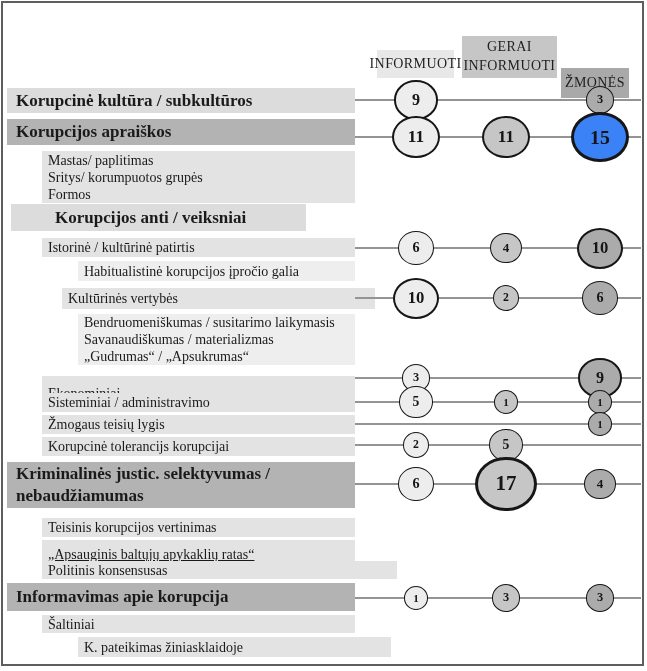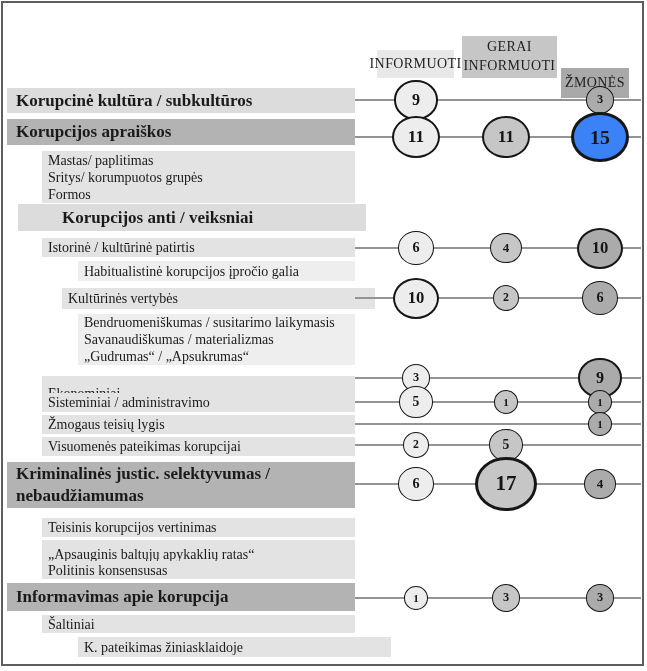--- a/index.html
+++ b/index.html
@@ -51,21 +51,21 @@
       <div class="score-circle" style="left: 394.339px; top: 80.45px; width: 43.3228px; height: 39.1px; border-width: 2.44px; font-size: 16.08px; background: rgb(237, 237, 237);">9</div>
       <div class="score-circle" style="left: 585.651px; top: 86.15px; width: 28.6972px; height: 27.7px; border-width: 1.48px; font-size: 12.36px; background: rgb(171, 171, 171);">3</div>
       <div class="bar h-dark" style="left: 7px; top: 119px; width: 348px; height: 26px;">Korupcijos apraiškos</div>
       <div class="row-line" style="left: 355px; top: 136.25px; width: 286px;"></div>
       <div class="score-circle" style="left: 391.762px; top: 115.55px; width: 48.477px; height: 42.9px; border-width: 2.76px; font-size: 17.32px; background: rgb(237, 237, 237);">11</div>
       <div class="score-circle" style="left: 481.762px; top: 115.55px; width: 48.477px; height: 42.9px; border-width: 2.76px; font-size: 17.32px; background: rgb(198, 198, 198);">11</div>
       <div class="score-circle" style="left: 571.467px; top: 111.75px; width: 57.065px; height: 50.5px; border-width: 3.4px; font-size: 19.8px; background: #3b82f6;">15</div>
       <div class="bar sub" style="left: 42px; top: 151px; width: 313px; height: 52px;">Mastas/ paplitimas
 Sritys/ korumpuotos grupės
 Formos</div>
-      <div class="bar h-light" style="left: 18px; top: 204px; width: 348px; height: 27px; padding-left: 44px;">Korupcijos anti / veiksniai</div>
+      <div class="bar h-light" style="left: 11px; top: 204px; width: 295px; height: 27px; padding-left: 44px;">Korupcijos anti / veiksniai</div>
       <div class="bar sub" style="left: 42px; top: 238px; width: 313px; height: 19px;">Istorinė / kultūrinė patirtis</div>
       <div class="row-line" style="left: 355px; top: 247.25px; width: 286px;"></div>
       <div class="score-circle" style="left: 398.098px; top: 231.3px; width: 35.8048px; height: 33.4px; border-width: 1.96px; font-size: 14.22px; background: rgb(237, 237, 237);">6</div>
       <div class="score-circle" style="left: 490.49px; top: 233.2px; width: 31.0208px; height: 29.6px; border-width: 1.64px; font-size: 12.98px; background: rgb(198, 198, 198);">4</div>
       <div class="score-circle" style="left: 577.04px; top: 227.5px; width: 45.92px; height: 41px; border-width: 2.6px; font-size: 16.7px; background: rgb(171, 171, 171);">10</div>
       <div class="bar sub2" style="left: 78px; top: 261px; width: 277px; height: 20px;">Habitualistinė korupcijos įpročio galia</div>
       <div class="bar sub" style="left: 42px; top: 288px; width: 313px; height: 21px; margin-left: 20px;">Kultūrinės vertybės</div>
       <div class="row-line" style="left: 355px; top: 297.25px; width: 286px;"></div>
       <div class="score-circle" style="left: 393.04px; top: 277.5px; width: 45.92px; height: 41px; border-width: 2.6px; font-size: 16.7px; background: rgb(237, 237, 237);">10</div>
       <div class="score-circle" style="left: 492.79px; top: 285.1px; width: 26.4192px; height: 25.8px; border-width: 1.32px; font-size: 11.74px; background: rgb(198, 198, 198);">2</div>
@@ -78,33 +78,33 @@
       <div class="score-circle" style="left: 401.651px; top: 364.15px; width: 28.6972px; height: 27.7px; border-width: 1.48px; font-size: 12.36px; background: rgb(237, 237, 237);">3</div>
       <div class="score-circle" style="left: 578.339px; top: 358.45px; width: 43.3228px; height: 39.1px; border-width: 2.44px; font-size: 16.08px; background: rgb(171, 171, 171);">9</div>
       <div class="bar sub" style="left: 42px; top: 393px; width: 313px; height: 19px;">Sisteminiai / administravimo</div>
       <div class="row-line" style="left: 355px; top: 401.25px; width: 286px;"></div>
       <div class="score-circle" style="left: 399.305px; top: 386.25px; width: 33.39px; height: 31.5px; border-width: 1.8px; font-size: 13.6px; background: rgb(237, 237, 237);">5</div>
       <div class="score-circle" style="left: 493.907px; top: 390.05px; width: 24.1868px; height: 23.9px; border-width: 1.3px; font-size: 11.12px; background: rgb(198, 198, 198);">1</div>
       <div class="score-circle" style="left: 587.907px; top: 390.05px; width: 24.1868px; height: 23.9px; border-width: 1.3px; font-size: 11.12px; background: rgb(171, 171, 171);">1</div>
       <div class="bar sub" style="left: 42px; top: 415px; width: 313px; height: 19px;">Žmogaus teisių lygis</div>
       <div class="row-line" style="left: 355px; top: 423.25px; width: 286px;"></div>
       <div class="score-circle" style="left: 587.907px; top: 412.05px; width: 24.1868px; height: 23.9px; border-width: 1.3px; font-size: 11.12px; background: rgb(171, 171, 171);">1</div>
-      <div class="bar sub" style="left: 42px; top: 437px; width: 313px; height: 19px;">Visuomenės pateikimas korupcijai</div>
+      <div class="bar sub" style="left: 42px; top: 437px; width: 313px; height: 19px;">Korupcinė tolerancijs korupcijai</div>
       <div class="row-line" style="left: 355px; top: 444.25px; width: 286px;"></div>
       <div class="score-circle" style="left: 402.79px; top: 432.1px; width: 26.4192px; height: 25.8px; border-width: 1.32px; font-size: 11.74px; background: rgb(237, 237, 237);">2</div>
       <div class="score-circle" style="left: 489.305px; top: 429.25px; width: 33.39px; height: 31.5px; border-width: 1.8px; font-size: 13.6px; background: rgb(198, 198, 198);">5</div>
       <div class="bar h-dark" style="left: 7px; top: 462px; width: 348px; height: 46px;">Kriminalinės justic. selektyvumas /
 nebaudžiamumas</div>
       <div class="row-line" style="left: 355px; top: 483.25px; width: 286px;"></div>
       <div class="score-circle" style="left: 398.098px; top: 467.3px; width: 35.8048px; height: 33.4px; border-width: 1.96px; font-size: 14.22px; background: rgb(237, 237, 237);">6</div>
       <div class="score-circle" style="left: 475.32px; top: 456.85px; width: 61.359px; height: 54.3px; border-width: 3.72px; font-size: 21.04px; background: rgb(198, 198, 198);">17</div>
       <div class="score-circle" style="left: 584.49px; top: 469.2px; width: 31.0208px; height: 29.6px; border-width: 1.64px; font-size: 12.98px; background: rgb(171, 171, 171);">4</div>
       <div class="bar sub" style="left: 42px; top: 518px; width: 313px; height: 19px;">Teisinis korupcijos vertinimas</div>
-      <div class="bar sub" style="left: 42px; top: 540px; width: 313px; height: 28px;">„Apsauginis baltųjų apykaklių ratas“</div>
-      <div class="bar sub" style="left: 42px; top: 561px; width: 313px; height: 18px;">Politinis konsensusas</div>
+      <div class="bar sub" style="left: 42px; top: 540px; width: 313px; height: 28px; text-decoration: underline;">„Apsauginis baltųjų apykaklių ratas“</div>
+      <div class="bar sub" style="left: 42px; top: 561px; width: 355px; height: 18px;">Politinis konsensusas</div>
       <div class="bar h-dark" style="left: 7px; top: 583px; width: 348px; height: 28px;">Informavimas apie korupcija</div>
       <div class="row-line" style="left: 355px; top: 597.25px; width: 286px;"></div>
       <div class="score-circle" style="left: 403.907px; top: 586.05px; width: 24.1868px; height: 23.9px; border-width: 1.3px; font-size: 11.12px; background: rgb(237, 237, 237);">1</div>
       <div class="score-circle" style="left: 491.651px; top: 584.15px; width: 28.6972px; height: 27.7px; border-width: 1.48px; font-size: 12.36px; background: rgb(198, 198, 198);">3</div>
       <div class="score-circle" style="left: 585.651px; top: 584.15px; width: 28.6972px; height: 27.7px; border-width: 1.48px; font-size: 12.36px; background: rgb(171, 171, 171);">3</div>
       <div class="bar sub" style="left: 42px; top: 615px; width: 313px; height: 18px;">Šaltiniai</div>
       <div class="bar sub" style="left: 42px; top: 637px; width: 313px; height: 20px; margin-left: 36px;">K. pateikimas žiniasklaidoje</div>
     </div>
 </div>
 

